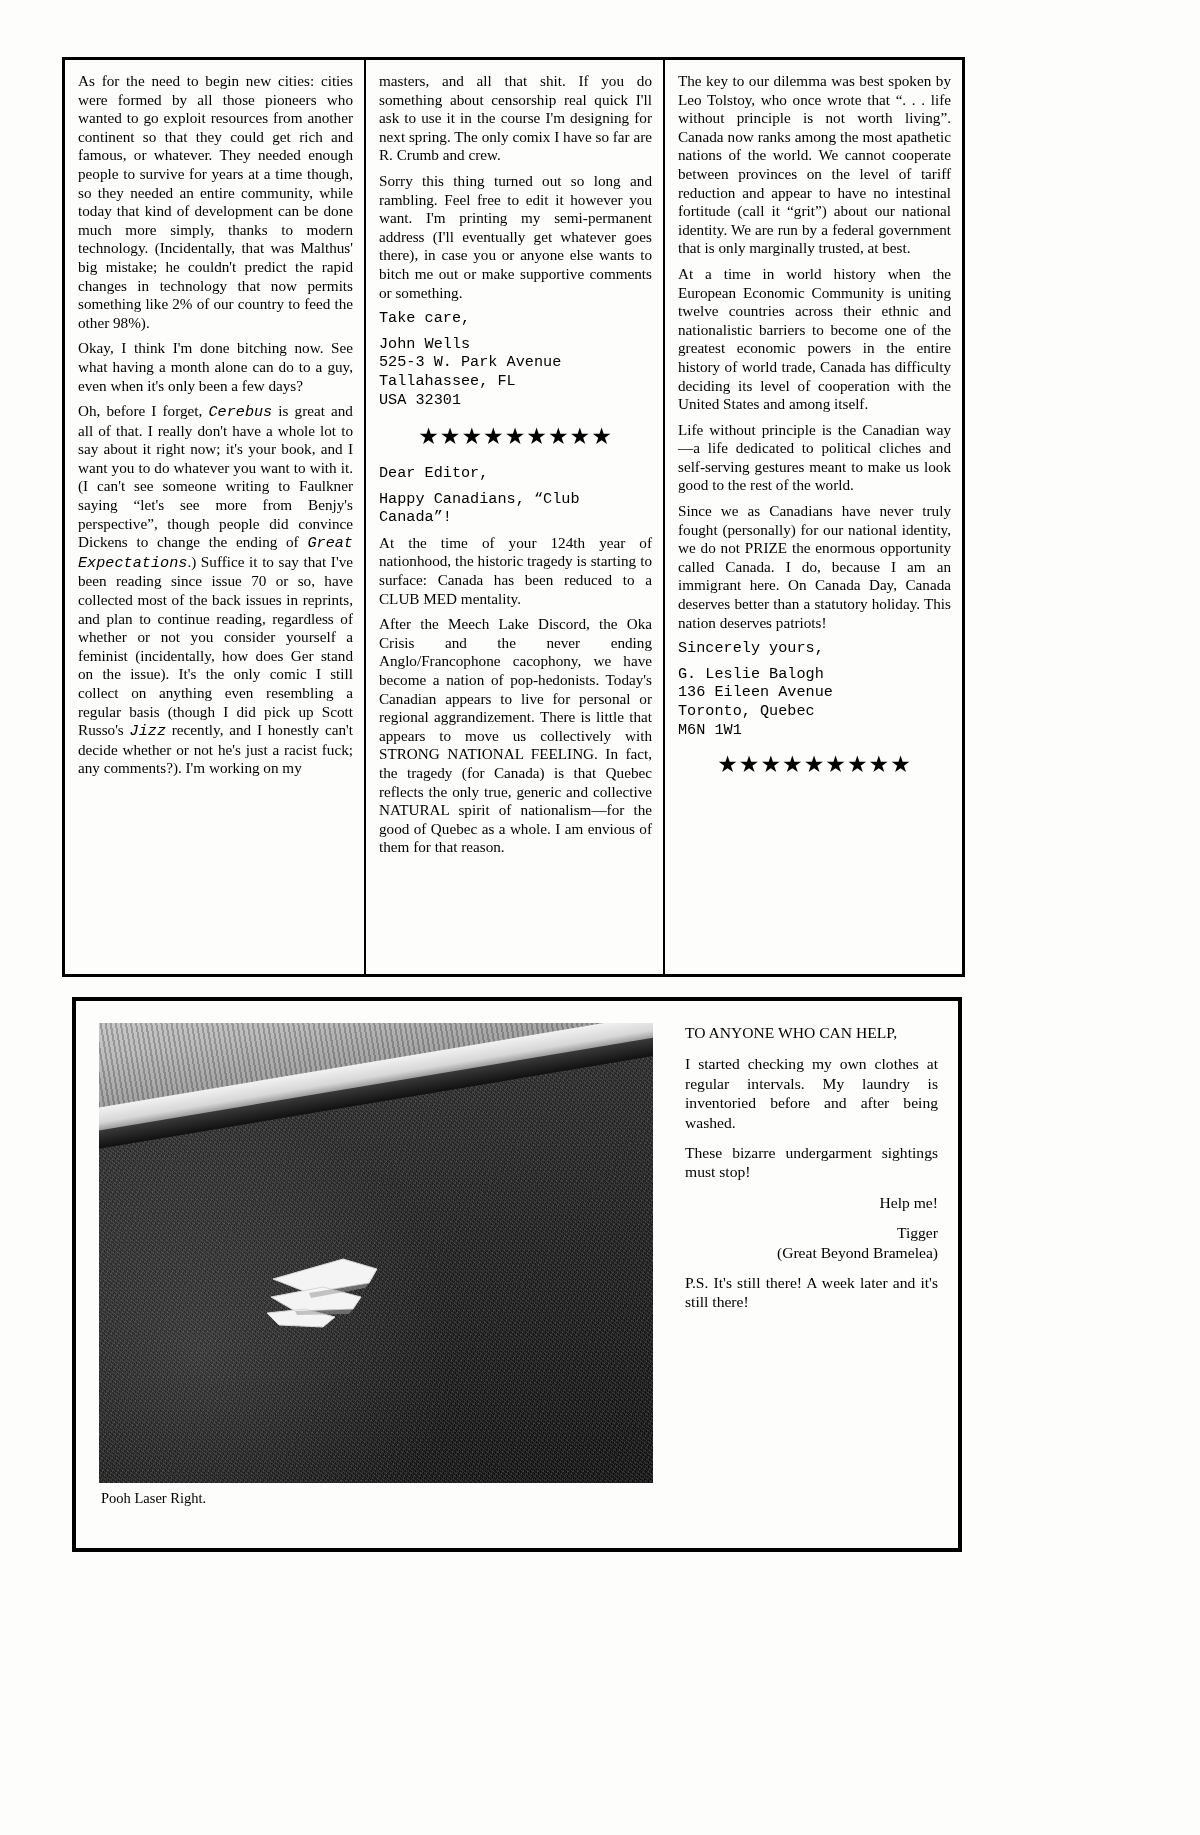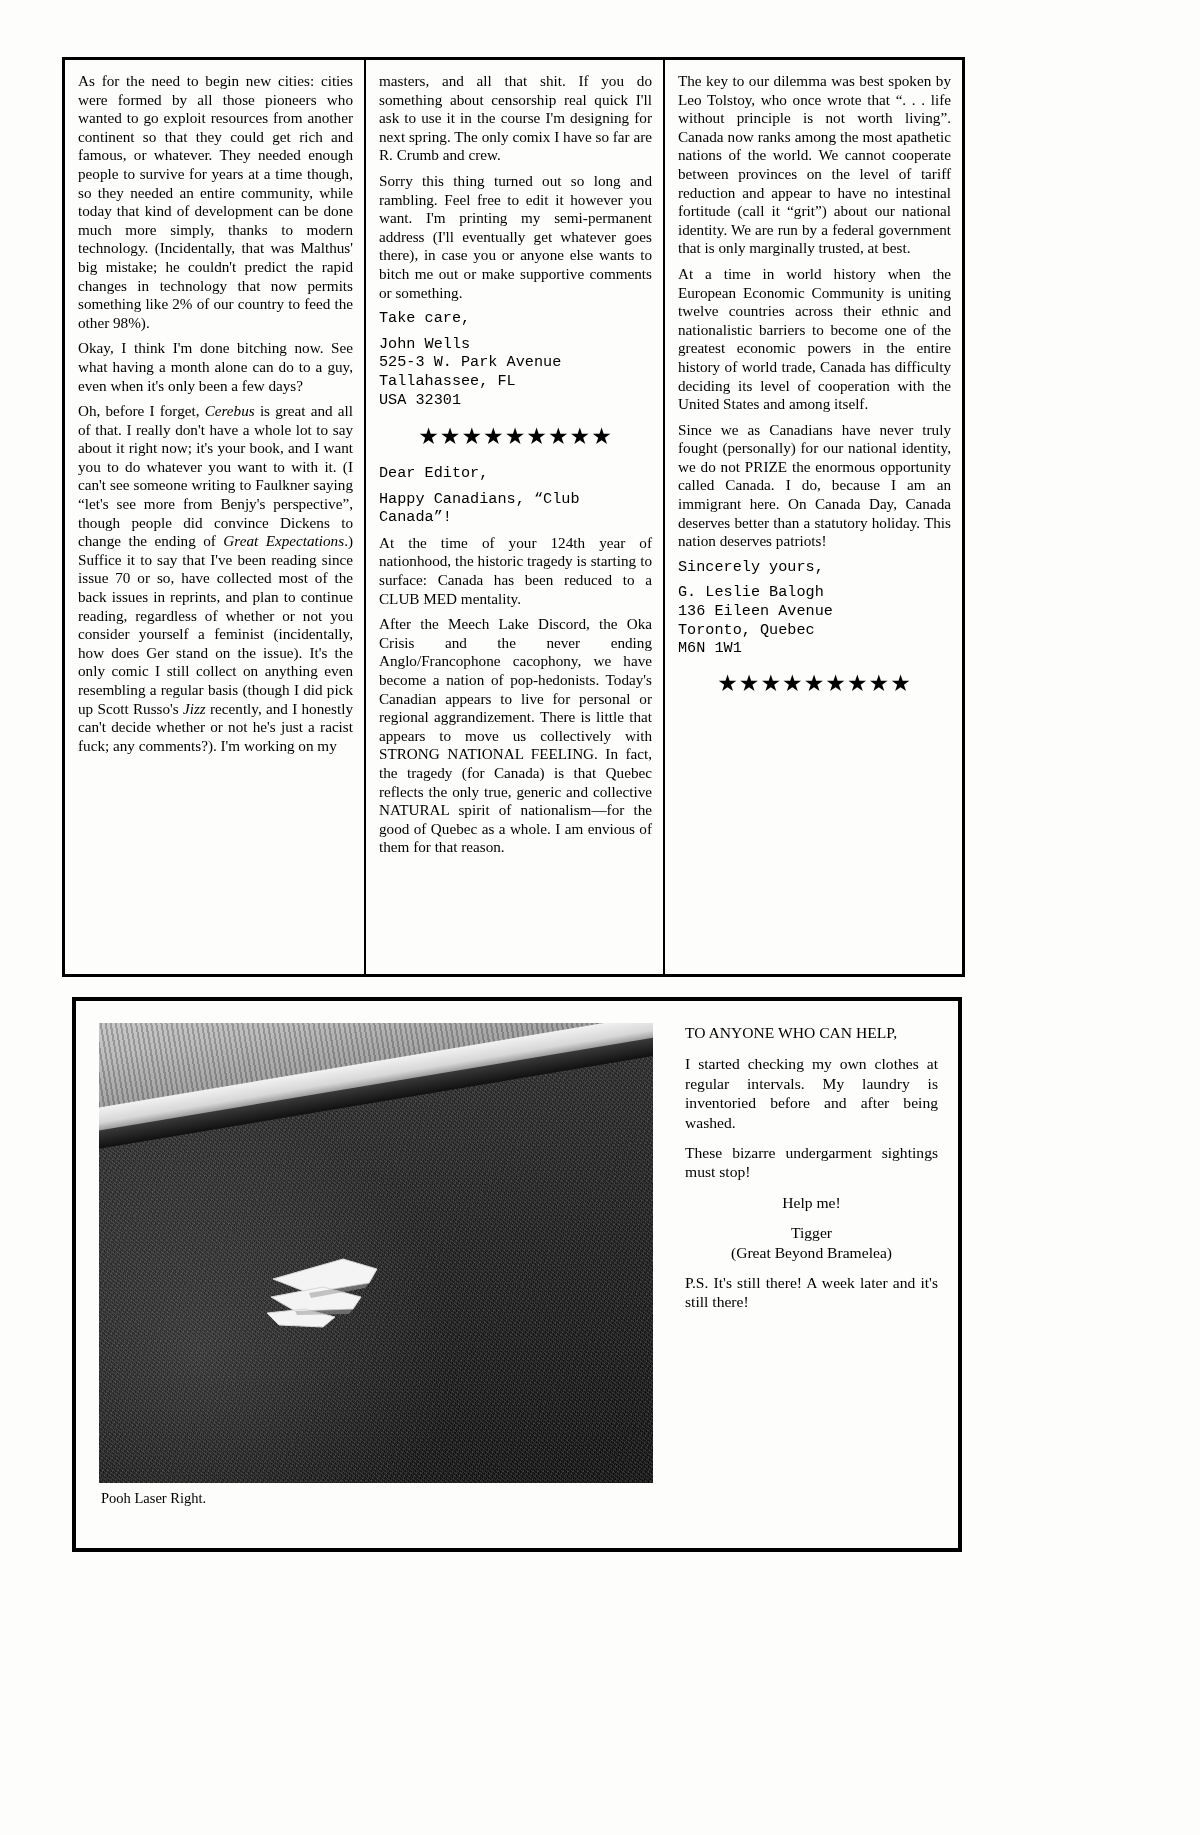--- a/index.html
+++ b/index.html
@@ -57,21 +57,21 @@
   }
   p.body.last { margin-bottom: 0; }
   .sig-line {
     margin: 0;
     font-size: 15.2px;
     line-height: 18.6px;
     text-align: left;
   }
   .sig-block { margin: 0 0 7px 0; font-family: Liberation Mono, monospace; }
 
-  em.ital { font-style: italic; }
+  em.ital { font-style: italic; font-family: Liberation Mono, monospace; }
 
   
   .stars {
     text-align: center;
     font-size: 23px;
     letter-spacing: 1px;
     line-height: 1;
     margin: 16px 0 16px 0;
     font-family: "DejaVu Sans", sans-serif;
   }
@@ -185,21 +185,21 @@
   .side-letter p {
     margin: 0 0 11px 0;
     font-size: 15.6px;
     line-height: 19.4px;
     text-align: justify;
   }
   .side-letter p.head {
     text-align: left;
     margin-bottom: 12px;
   }
-  .side-letter p.flush { text-align: center; margin-top: 10px; }
+  .side-letter p.flush { text-align: right; margin-top: 10px; }
 </style>
 </head>
 <body>
 
 <div class="page">
 
   <div class="letters-block">
 
     <div class="col">
       <p class="body">As for the need to begin new cities: cities were formed by all those pioneers who wanted to go exploit resources from another continent so that they could get rich and famous, or whatever. They needed enough people to survive for years at a time though, so they needed an entire community, while today that kind of development can be done much more simply, thanks to modern technology. (Incidentally, that was Malthus' big mistake; he couldn't predict the rapid changes in technology that now permits something like 2% of our country to feed the other 98%).</p>
@@ -220,20 +220,21 @@
       <div class="stars">★★★★★★★★★</div>
       <p class="sig-line sig-block">Dear Editor,</p>
       <p class="sig-line sig-block">Happy Canadians, “Club Canada”!</p>
       <p class="body">At the time of your 124th year of nationhood, the historic tragedy is starting to surface: Canada has been reduced to a CLUB MED mentality.</p>
       <p class="body last">After the Meech Lake Discord, the Oka Crisis and the never ending Anglo/Francophone cacophony, we have become a nation of pop-hedonists. Today's Canadian appears to live for personal or regional aggrandizement. There is little that appears to move us collectively with STRONG NATIONAL FEELING. In fact, the tragedy (for Canada) is that Quebec reflects the only true, generic and collective NATURAL spirit of nationalism—for the good of Quebec as a whole. I am envious of them for that reason.</p>
     </div>
 
     <div class="col">
       <p class="body">The key to our dilemma was best spoken by Leo Tolstoy, who once wrote that “. . . life without principle is not worth living”. Canada now ranks among the most apathetic nations of the world. We cannot cooperate between provinces on the level of tariff reduction and appear to have no intestinal fortitude (call it “grit”) about our national identity. We are run by a federal government that is only marginally trusted, at best.</p>
       <p class="body">At a time in world history when the European Economic Community is uniting twelve countries across their ethnic and nationalistic barriers to become one of the greatest economic powers in the entire history of world trade, Canada has difficulty deciding its level of cooperation with the United States and among itself.</p>
+      <p class="body">Life without principle is the Canadian way—a life dedicated to political cliches and self-serving gestures meant to make us look good to the rest of the world.</p>
       <p class="body">Since we as Canadians have never truly fought (personally) for our national identity, we do not PRIZE the enormous opportunity called Canada. I do, because I am an immigrant here. On Canada Day, Canada deserves better than a statutory holiday. This nation deserves patriots!</p>
       <p class="sig-line sig-block">Sincerely yours,</p>
       <div class="sig-block">
         <p class="sig-line">G. Leslie Balogh</p>
         <p class="sig-line">136 Eileen Avenue</p>
         <p class="sig-line">Toronto, Quebec</p>
         <p class="sig-line">M6N 1W1</p>
       </div>
       <div class="stars tight">★★★★★★★★★</div>
     </div>

